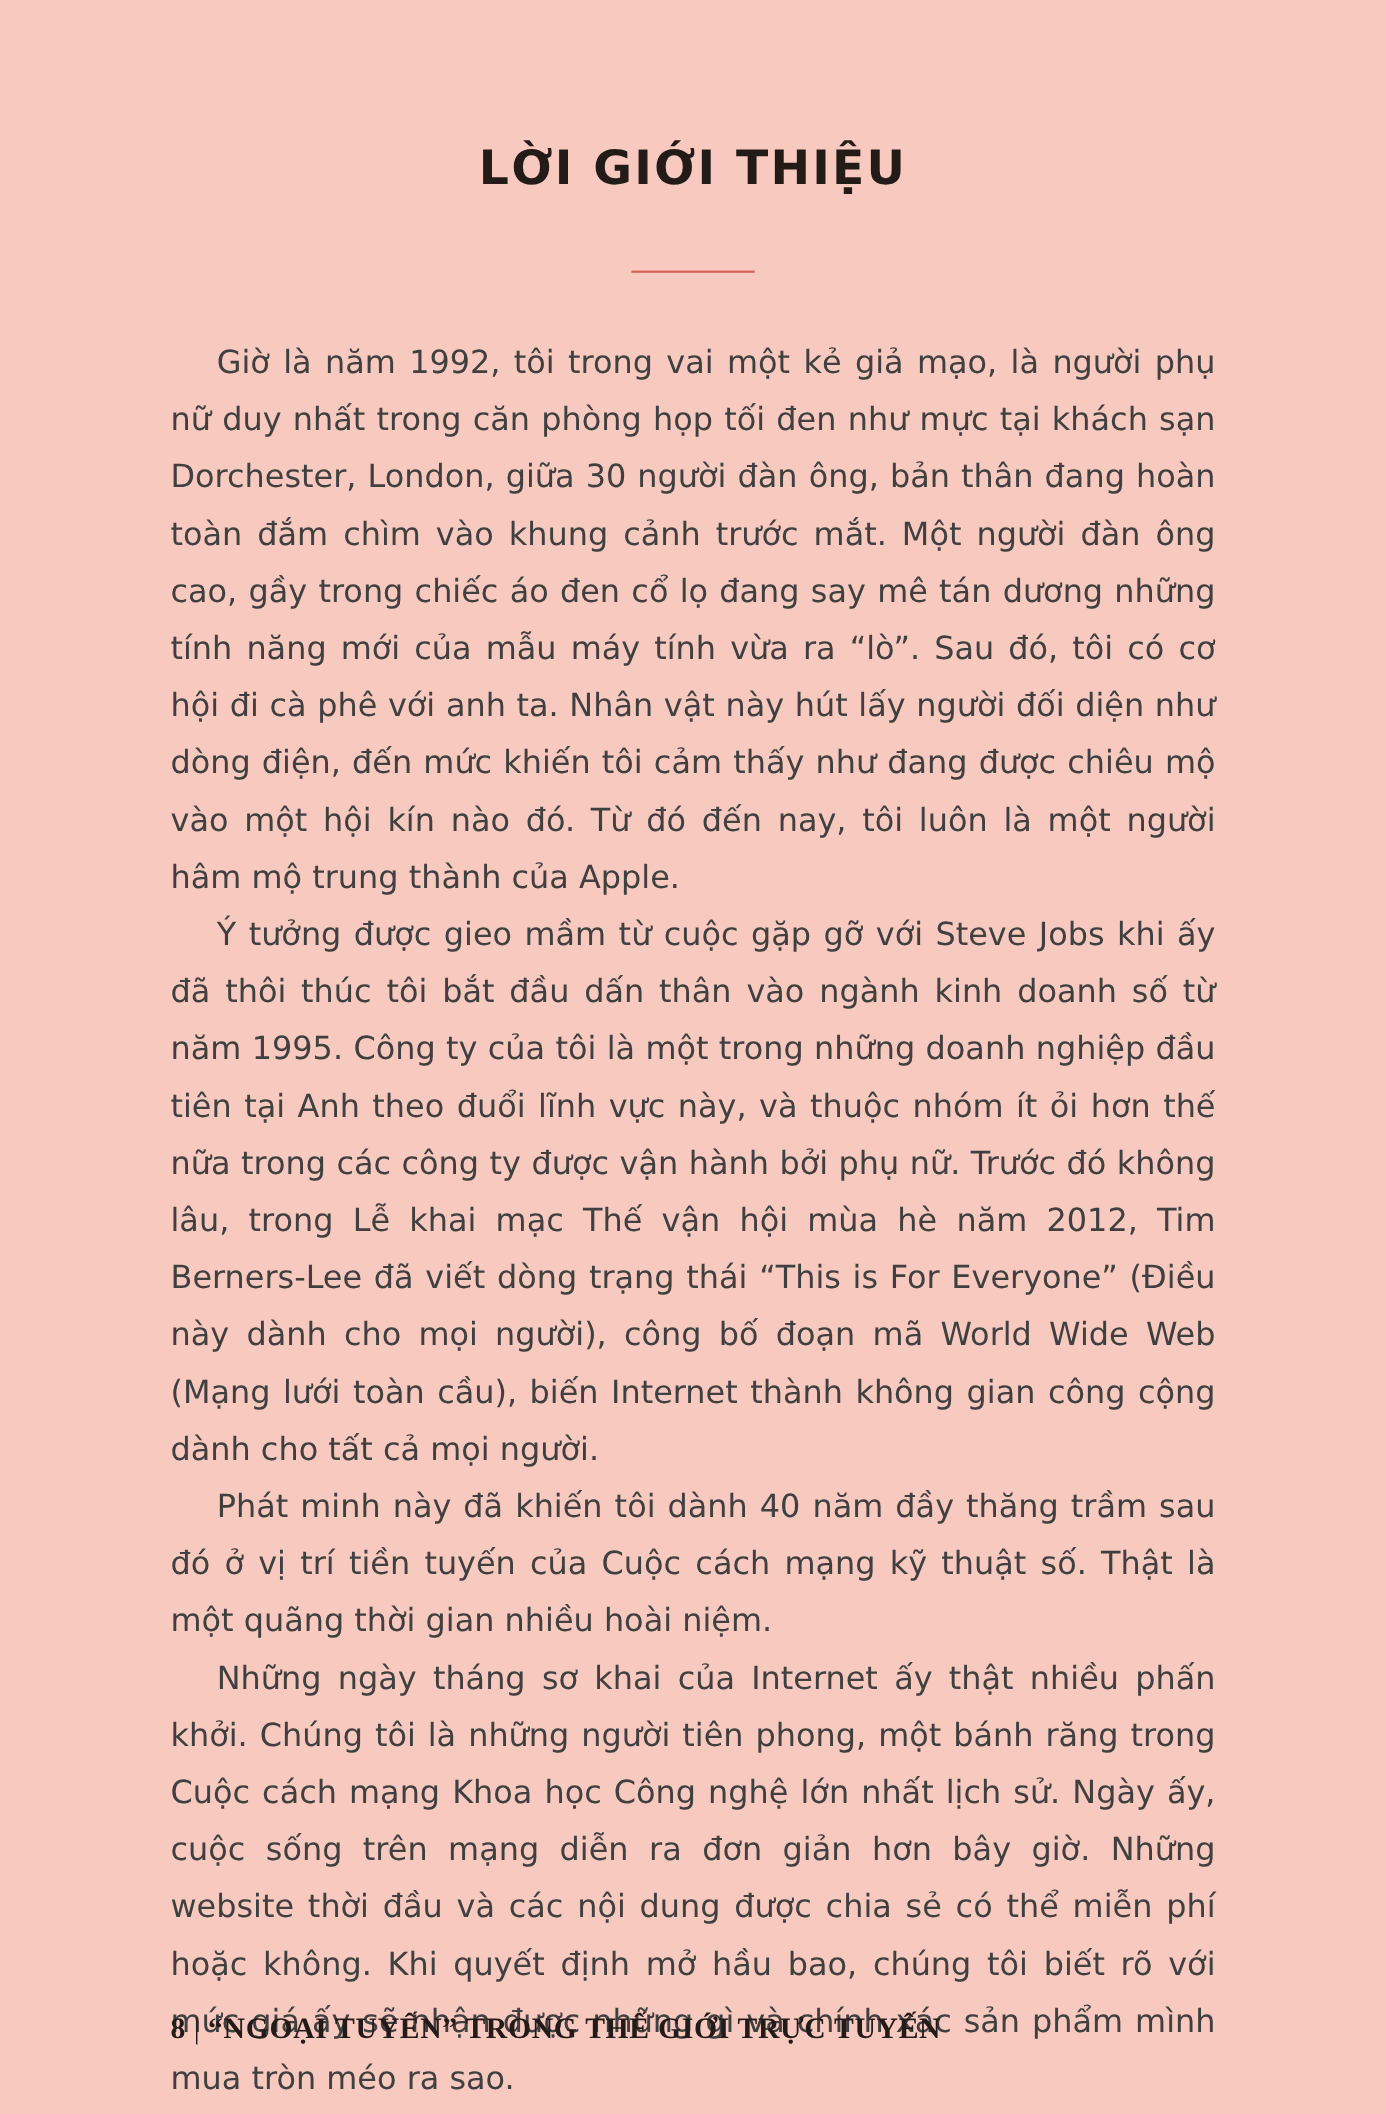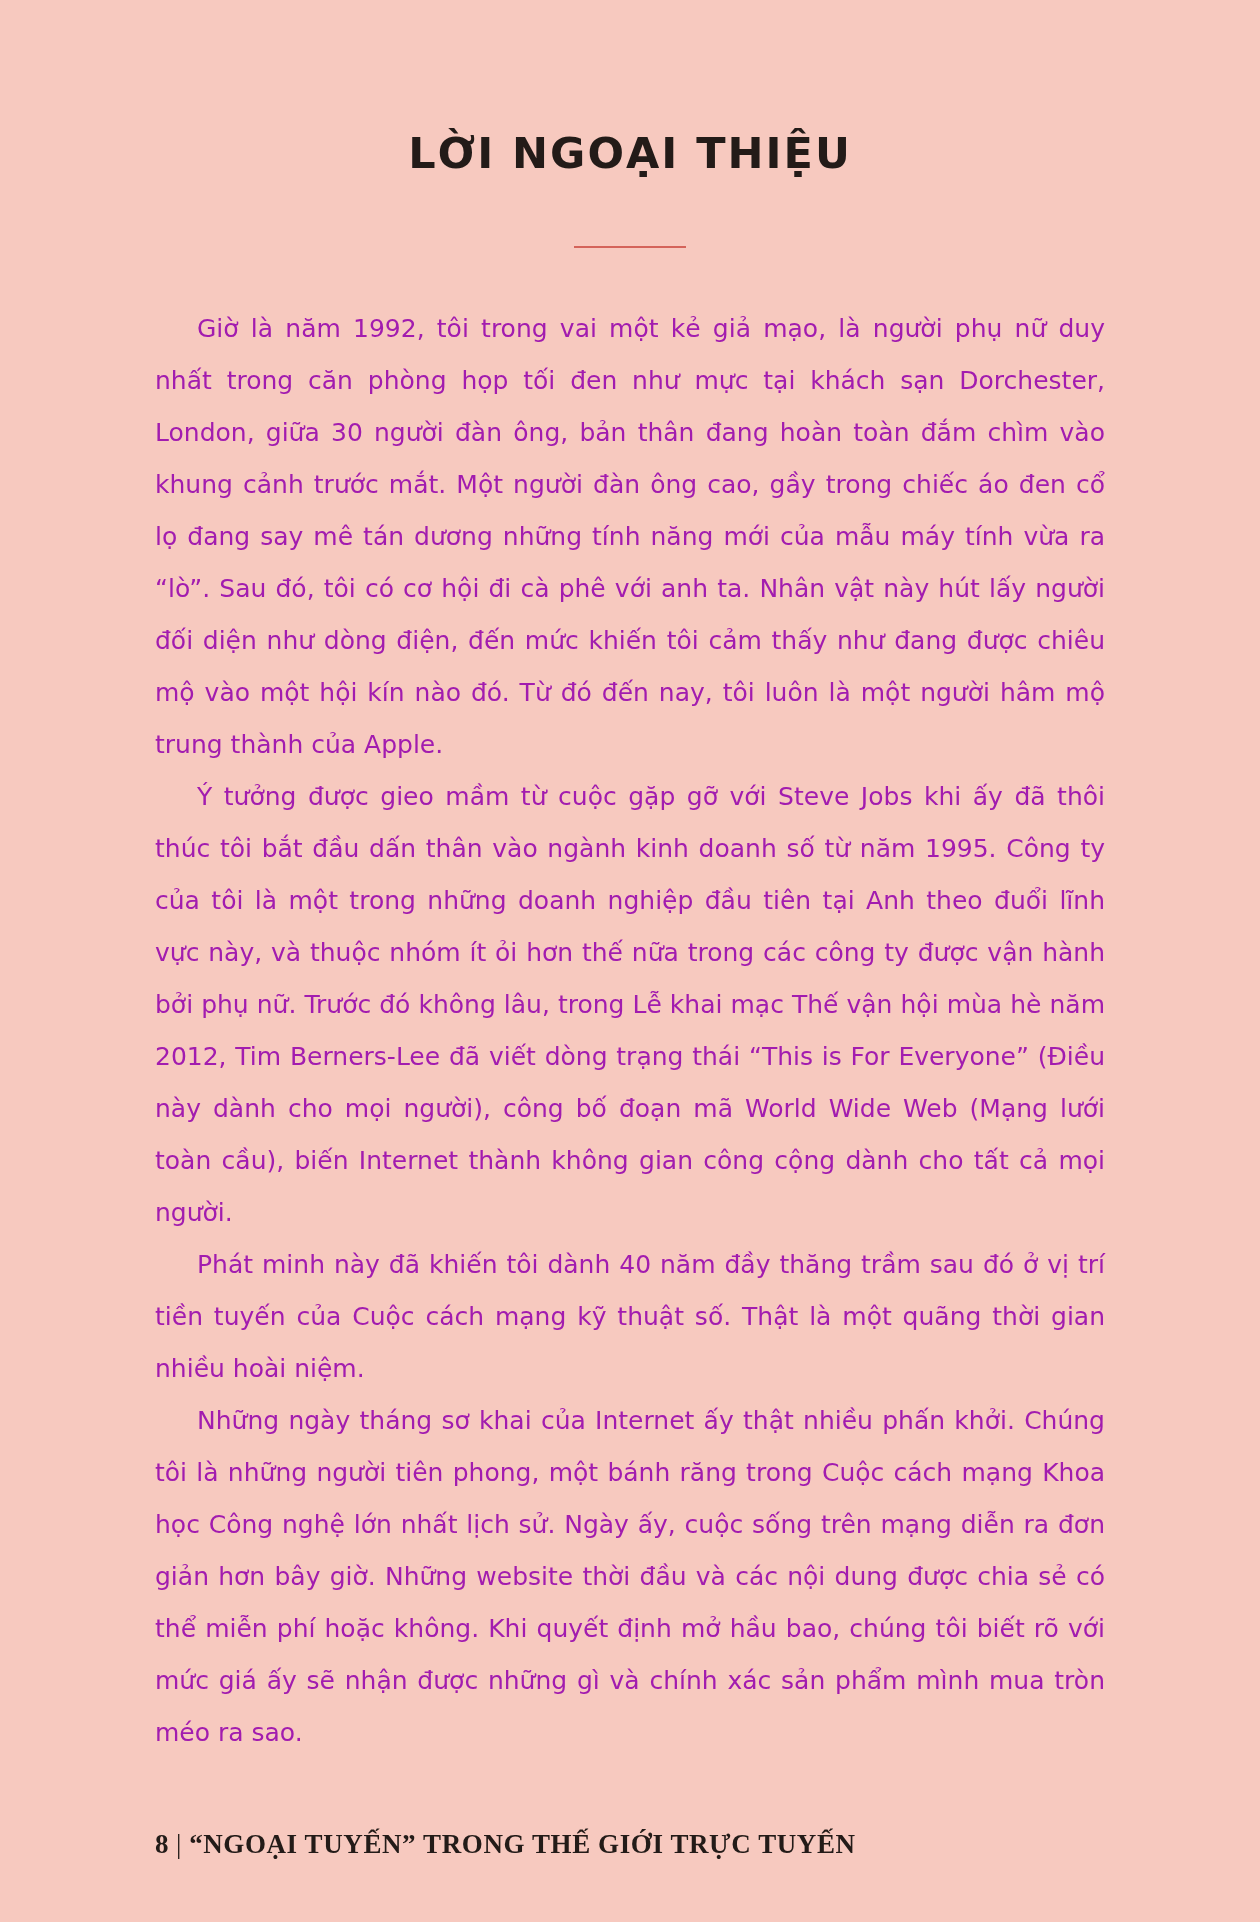--- a/index.html
+++ b/index.html
@@ -37,23 +37,23 @@
     background: #d4635a;
     margin: 68px auto 0 auto;
   }
   .body-copy {
     margin-top: 55px;
   }
   .body-copy p {
     margin: 0;
     text-align: justify;
     text-justify: inter-word;
-    font-size: 25px;
+    font-size: 29px;
     line-height: 52px;
-    color: #a21caf;
+    color: #404040;
     text-indent: 42px;
     font-family: "DejaVu Sans", sans-serif;
     font-weight: 400;
   }
   .footer {
     position: absolute;
     left: 155px;
     bottom: 62px;
     font-size: 27px;
     letter-spacing: 0.6px;
@@ -64,21 +64,21 @@
   .footer .sep {
     padding: 0 7px;
     font-weight: 400;
   }
 </style>
 </head>
 <body>
 
 <div class="page">
 
-  <h1 class="chapter-title">LỜI NGOẠI THIỆU</h1>
+  <h1 class="chapter-title">LỜI GIỚI THIỆU</h1>
 
   <div class="title-rule"></div>
 
   <div class="body-copy">
     <p>Giờ là năm 1992, tôi trong vai một kẻ giả mạo, là người phụ nữ duy nhất trong căn phòng họp tối đen như mực tại khách sạn Dorchester, London, giữa 30 người đàn ông, bản thân đang hoàn toàn đắm chìm vào khung cảnh trước mắt. Một người đàn ông cao, gầy trong chiếc áo đen cổ lọ đang say mê tán dương những tính năng mới của mẫu máy tính vừa ra “lò”. Sau đó, tôi có cơ hội đi cà phê với anh ta. Nhân vật này hút lấy người đối diện như dòng điện, đến mức khiến tôi cảm thấy như đang được chiêu mộ vào một hội kín nào đó. Từ đó đến nay, tôi luôn là một người hâm mộ trung thành của Apple.</p>
     <p>Ý tưởng được gieo mầm từ cuộc gặp gỡ với Steve Jobs khi ấy đã thôi thúc tôi bắt đầu dấn thân vào ngành kinh doanh số từ năm 1995. Công ty của tôi là một trong những doanh nghiệp đầu tiên tại Anh theo đuổi lĩnh vực này, và thuộc nhóm ít ỏi hơn thế nữa trong các công ty được vận hành bởi phụ nữ. Trước đó không lâu, trong Lễ khai mạc Thế vận hội mùa hè năm 2012, Tim Berners-Lee đã viết dòng trạng thái “This is For Everyone” (Điều này dành cho mọi người), công bố đoạn mã World Wide Web (Mạng lưới toàn cầu), biến Internet thành không gian công cộng dành cho tất cả mọi người.</p>
     <p>Phát minh này đã khiến tôi dành 40 năm đầy thăng trầm sau đó ở vị trí tiền tuyến của Cuộc cách mạng kỹ thuật số. Thật là một quãng thời gian nhiều hoài niệm.</p>
     <p>Những ngày tháng sơ khai của Internet ấy thật nhiều phấn khởi. Chúng tôi là những người tiên phong, một bánh răng trong Cuộc cách mạng Khoa học Công nghệ lớn nhất lịch sử. Ngày ấy, cuộc sống trên mạng diễn ra đơn giản hơn bây giờ. Những website thời đầu và các nội dung được chia sẻ có thể miễn phí hoặc không. Khi quyết định mở hầu bao, chúng tôi biết rõ với mức giá ấy sẽ nhận được những gì và chính xác sản phẩm mình mua tròn méo ra sao.</p>
   </div>
 

